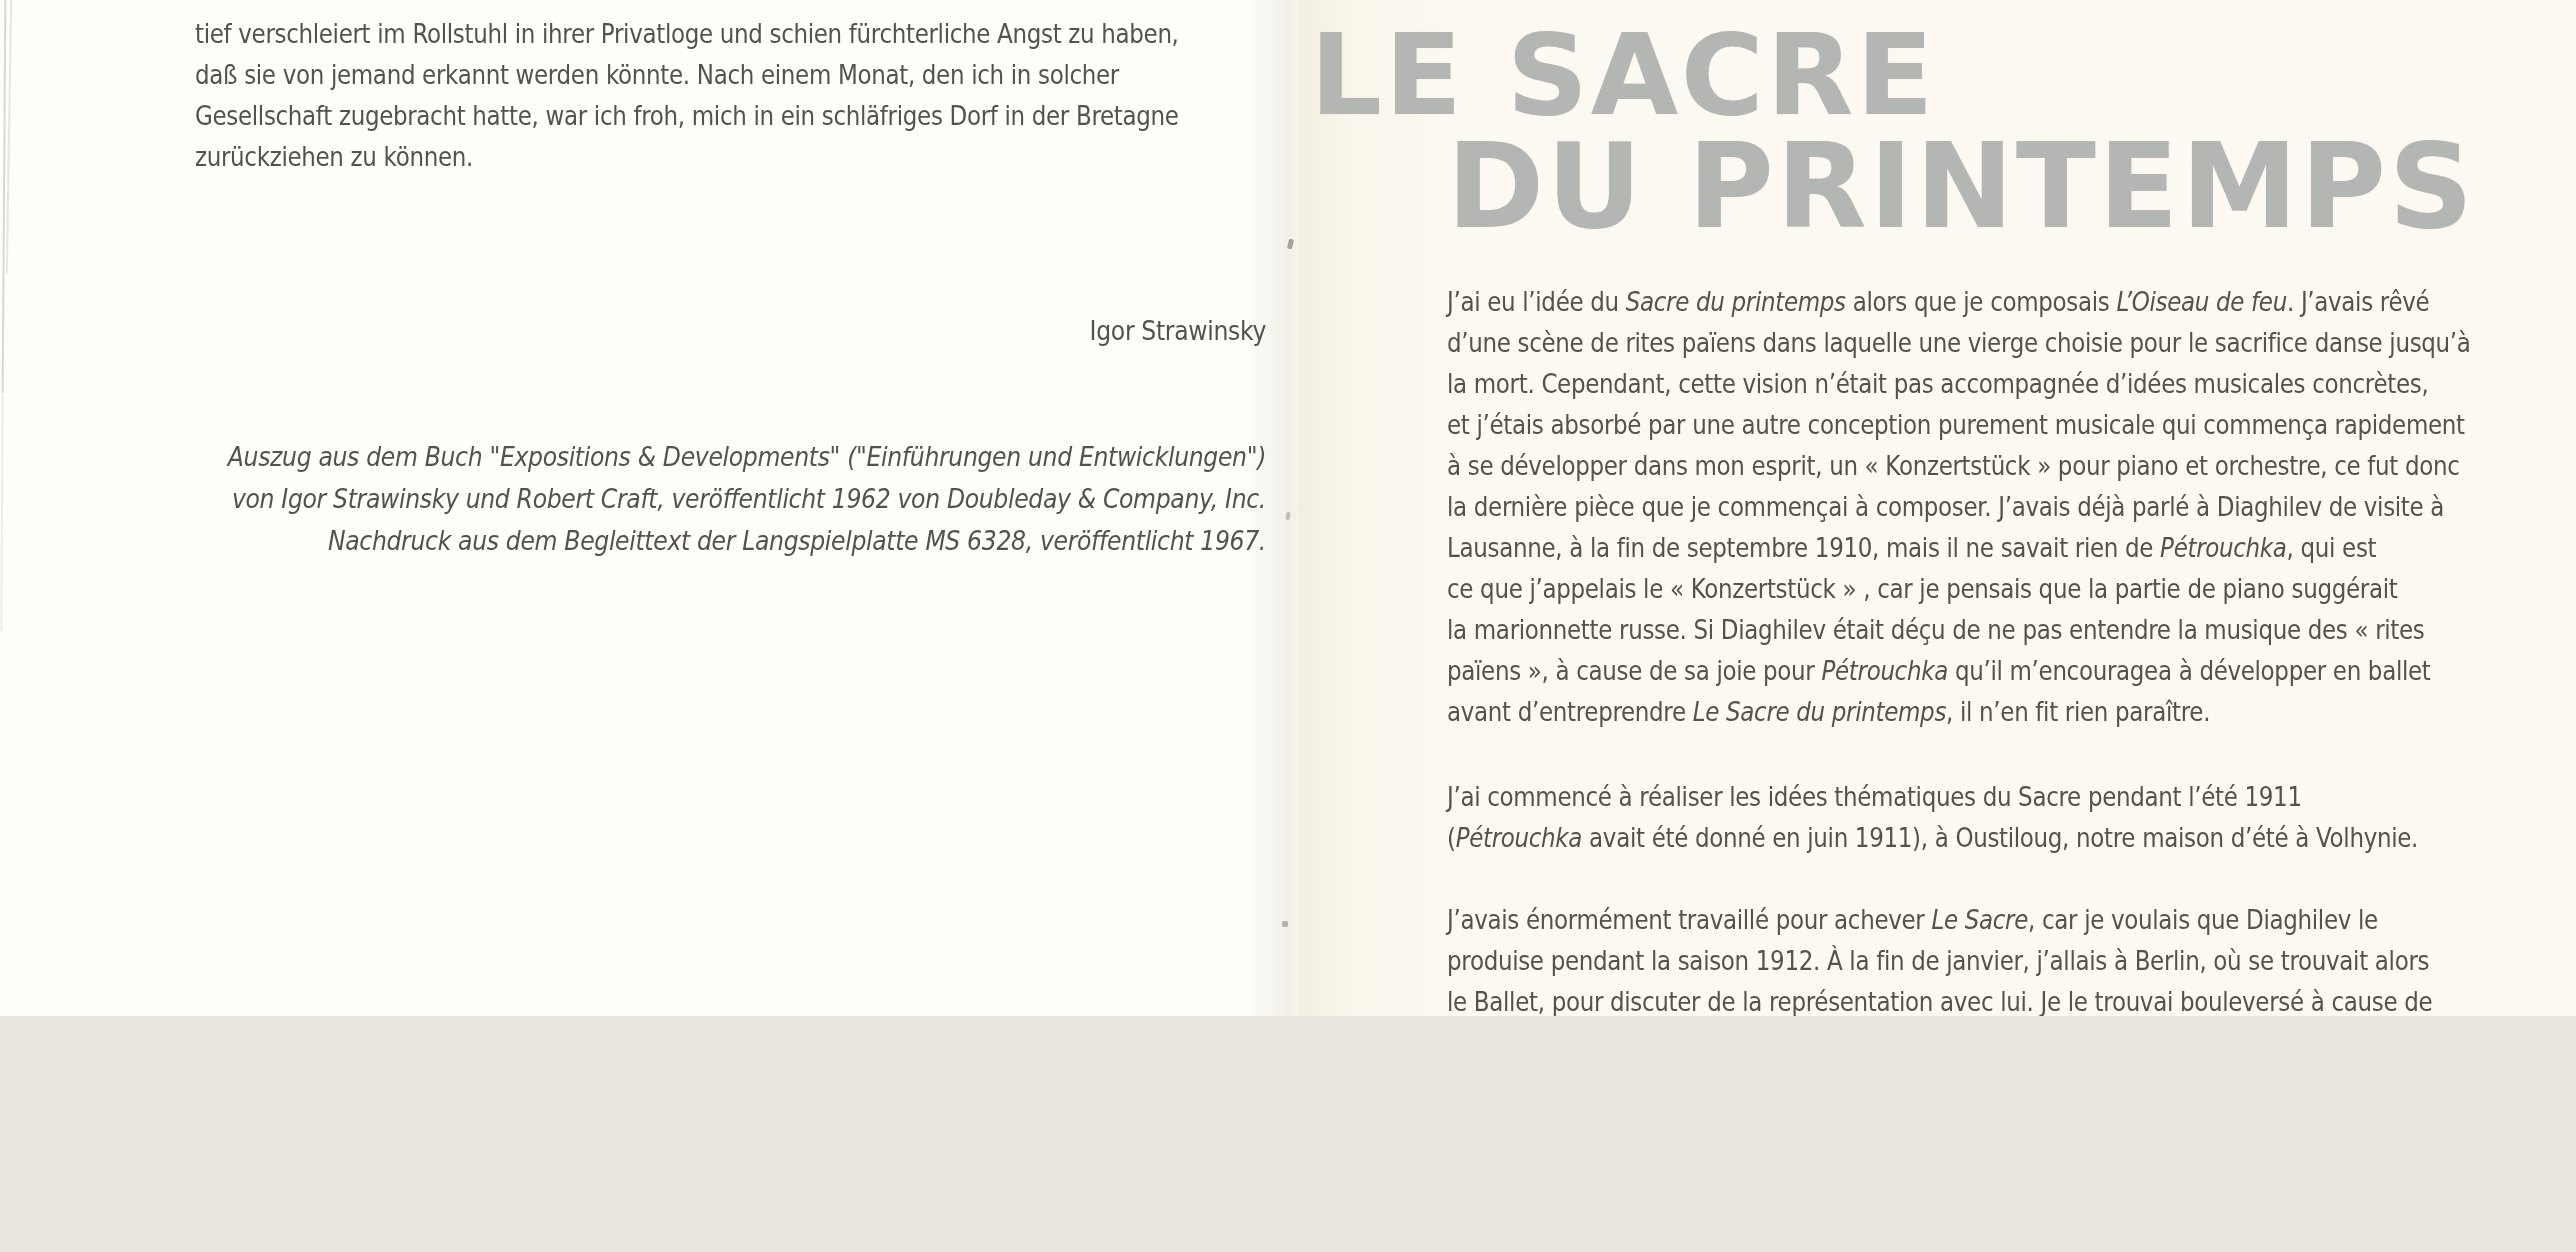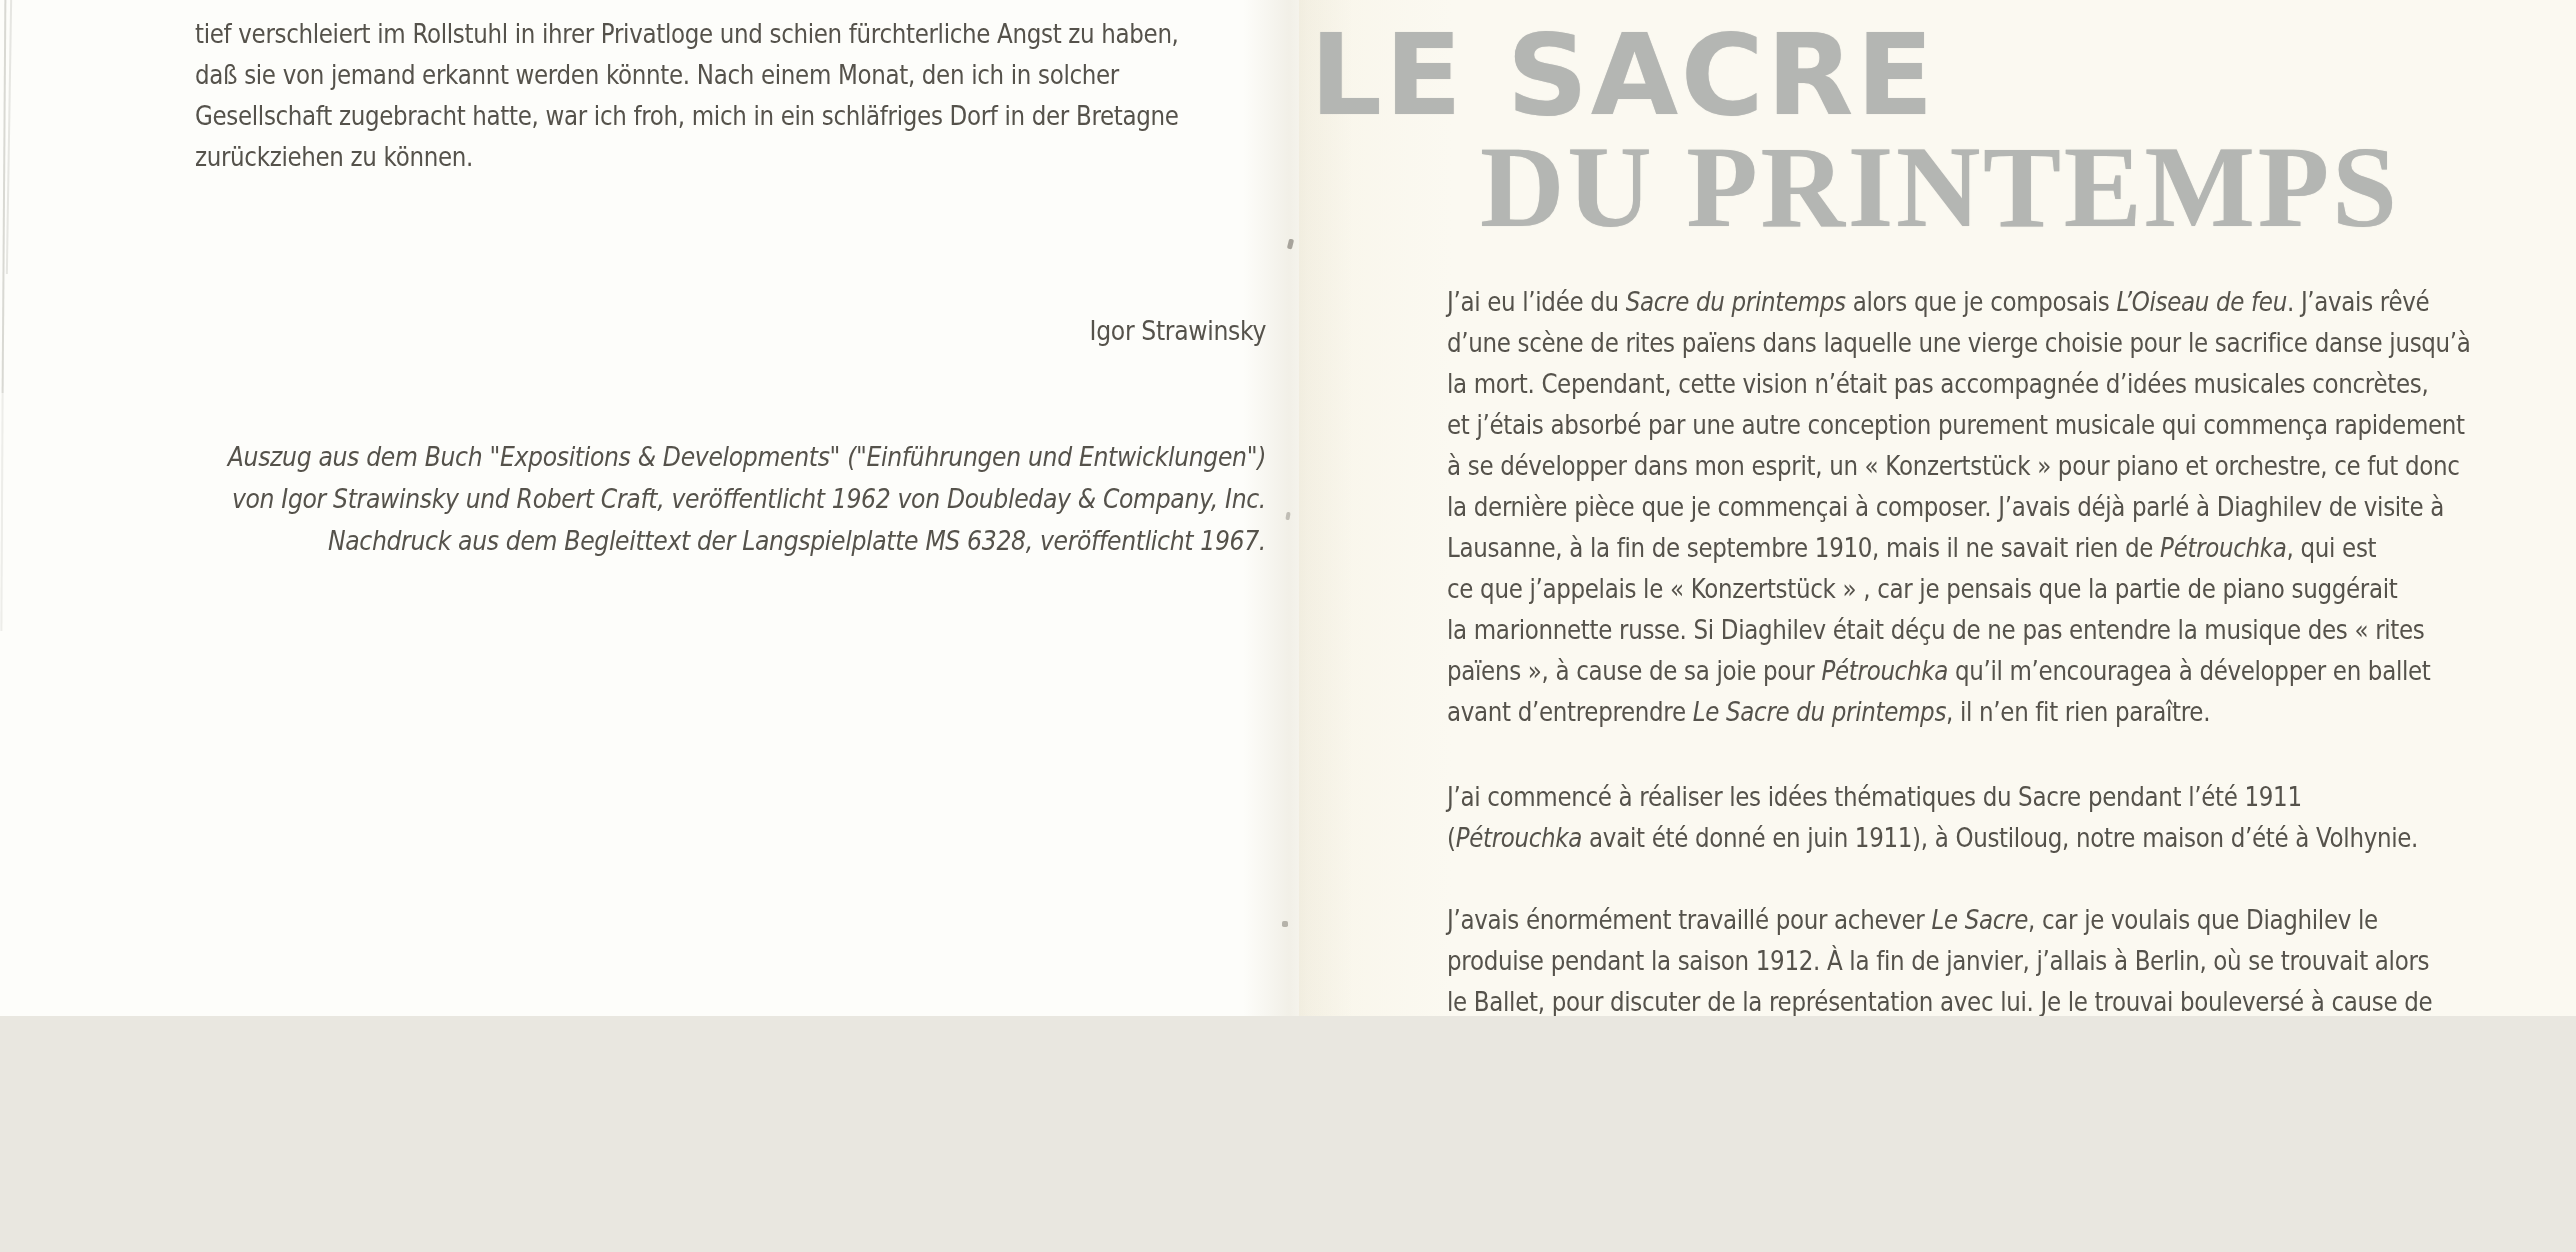--- a/index.html
+++ b/index.html
@@ -65,21 +65,21 @@
   .title-line{
     position:absolute;
     font-weight:bold;line-height:1;
     color:#b4b6b3;
     letter-spacing:2.7px;
     white-space:pre;
     
     text-shadow:0 0 0.9px rgba(180,182,179,.6);
   }
   .title-1{left:1310px;top:19px;font-size:113px;}
-  .title-2{left:1480px;top:128px;font-size:117px;font-family:Liberation Serif, serif;}
+  .title-2{left:1447px;top:128px;font-size:117px;}
 
   .pagenum{
     position:absolute;
     font-size:28px;font-weight:bold;line-height:1;
     color:#4a4742;letter-spacing:0.9px;
   }
   .pagenum-left{left:44px;top:1176px;}
   .pagenum-right{left:2500px;top:1180px;}
 </style>
 </head>

